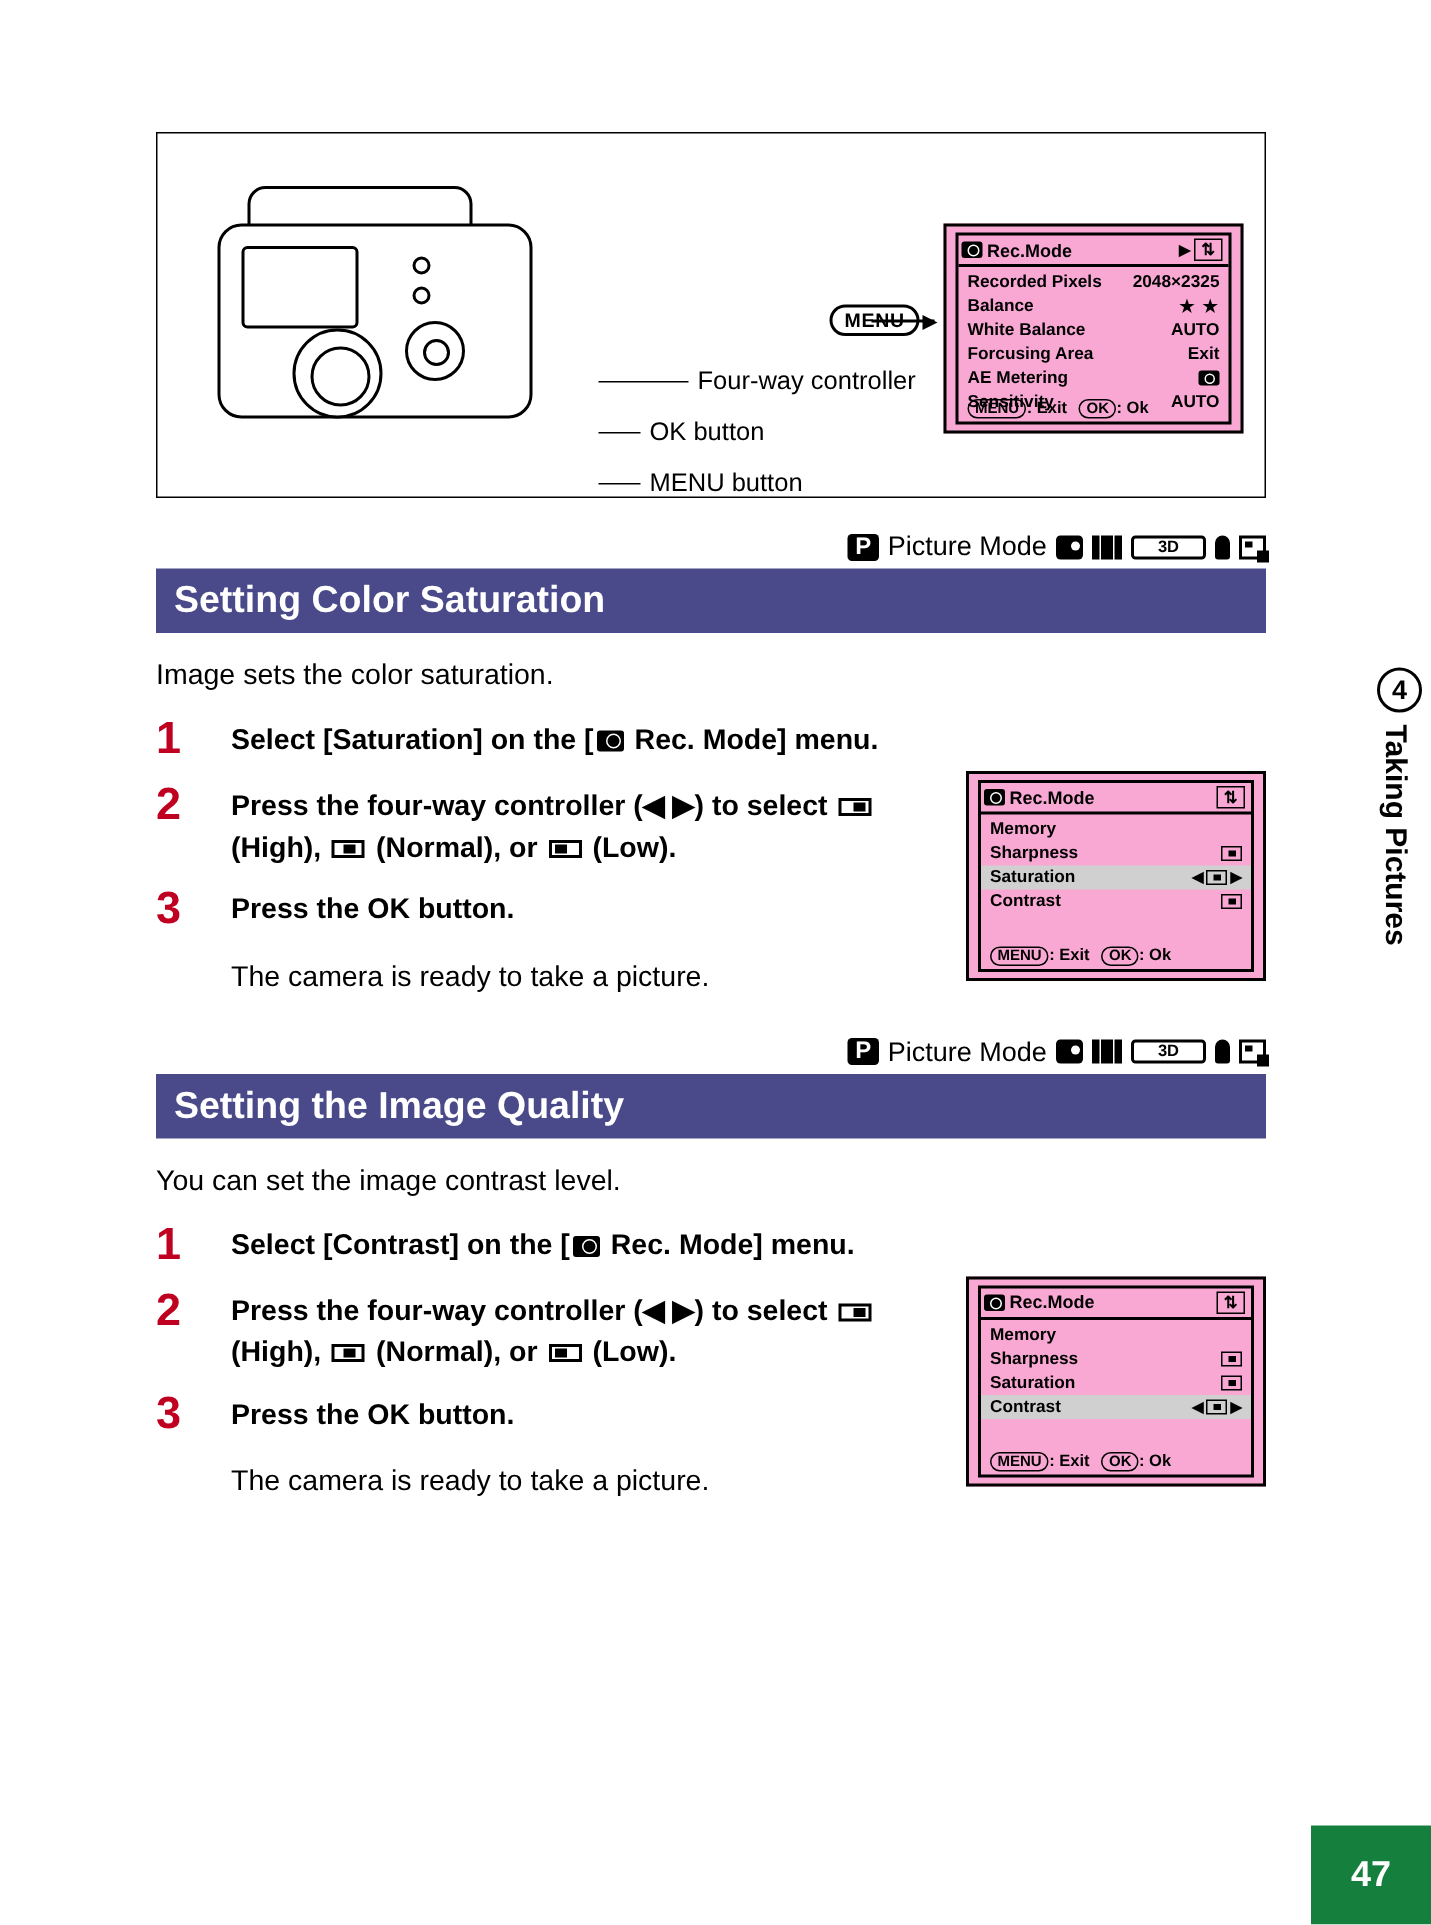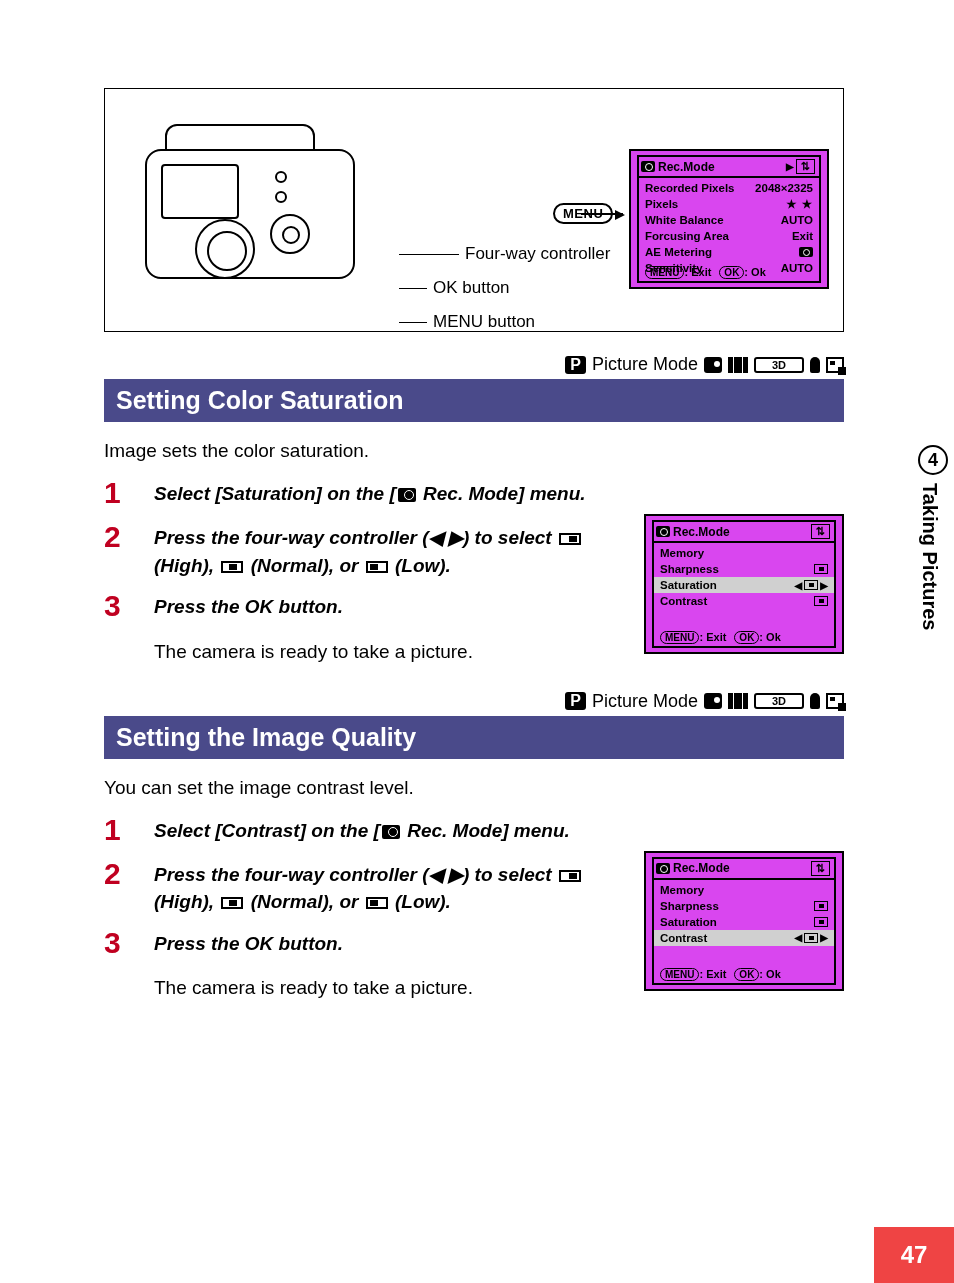--- a/index.html
+++ b/index.html
@@ -4,21 +4,21 @@
 <style>
   * { box-sizing: border-box; margin: 0; padding: 0; }
   html, body { width: 954px; height: 1283px; font-family: Arial, Helvetica, sans-serif; background: #fff; color: #000; }
   .page { position: relative; width: 954px; height: 1283px; }
 
   
   .side-tab { position: absolute; right: 0; top: 445px; width: 42px; }
   .side-tab-num { width: 30px; height: 30px; border: 2px solid #000; border-radius: 50%; display: flex; align-items: center; justify-content: center; font-weight: bold; font-size: 18px; margin: 0 auto 8px auto; background: #fff; }
   .side-tab-text { writing-mode: vertical-rl; font-weight: bold; font-size: 20px; margin-left: 6px; }
 
-  .footer-bar { position: absolute; right: 0; bottom: 0; width: 80px; height: 56px; background: #ef4444; color: #fff; display: flex; align-items: center; justify-content: center; font-size: 24px; font-weight: bold; }
+  .footer-bar { position: absolute; right: 0; bottom: 0; width: 80px; height: 66px; background: #15803d; color: #fff; display: flex; align-items: center; justify-content: center; font-size: 24px; font-weight: bold; }
 
   .content { position: absolute; left: 104px; top: 88px; width: 740px; }
 
   
   .diagram-box { border: 1.5px solid #000; height: 244px; position: relative; margin-bottom: 22px; }
 
   .camera-draw { position: absolute; left: 20px; top: 20px; width: 300px; height: 200px; }
   .cam-body { position: absolute; left: 20px; top: 40px; width: 210px; height: 130px; border: 2px solid #000; border-radius: 16px; background: #fff; }
   .cam-lens { position: absolute; left: 70px; top: 110px; width: 60px; height: 60px; border: 2px solid #000; border-radius: 50%; background:#fff;}
   .cam-lens-inner { position:absolute; left:10px; top:10px; width:40px; height:40px; border:2px solid #000; border-radius:50%;}
@@ -32,21 +32,21 @@
   .diag-labels { position:absolute; left:294px; top:112px; font-size:17px; line-height:34px;margin-top:36px;}
   .diag-labels .row{display:flex; align-items:center; gap:6px;}
   .diag-labels .tick{width:60px; height:0; border-top:1.5px solid #000; position:relative;}
   .diag-labels .tick.short{width:28px;}
 
   .menu-badge { display:inline-block; border:2px solid #000; border-radius:12px; padding:1px 8px; font-size:13px; font-weight:bold; letter-spacing:0.5px;}
   .arrow-line{ position:absolute; left:476px; top:124px; width:42px; height:0; border-top:2px solid #000;}
   .arrow-line::after{content:""; position:absolute; right:-2px; top:-5px; border-left:10px solid #000; border-top:5px solid transparent; border-bottom:5px solid transparent;}
 
   
-  .lcd { position:absolute; border:2px solid #000; background:#d946ef; font-family: Arial, sans-serif; }
+  .lcd { position:absolute; border:2px solid #000; background:#f9a8d4; font-family: Arial, sans-serif; }
   .lcd-top { right:14px; top:60px; width:200px; height:140px; }
   .lcd-sat { right:0; top:446px; width:200px; height:140px; }
   .lcd-con { right:0; top:786px; width:200px; height:140px; }
 
   .lcd-inner { position:absolute; left:6px; top:4px; right:6px; bottom:4px; border:2px solid #000; }
   .lcd-title { border-bottom:2px solid #000; display:flex; align-items:center; justify-content:space-between; padding:2px 4px 2px 2px; font-size:12px; font-weight:bold;}
   .lcd-title-left{display:flex; align-items:center; gap:3px;}
   .cam-ico{width:14px;height:11px;background:#000;border-radius:2px;position:relative;display:inline-block;}
   .cam-ico::after{content:"";position:absolute;right:2px;top:2px;width:6px;height:6px;border:1px solid #fff;border-radius:50%;}
   .tab-corner{display:flex;align-items:center;gap:2px;}
@@ -85,21 +85,21 @@
 
   
   .sec-head{ background:#4a4a8a; color:#fff; font-size:25px; font-weight:bold; padding:7px 12px; margin-bottom:18px;}
   .intro{ font-size:19px; margin-bottom:14px;}
 
   .steps{ }
   .step{ display:flex; margin-bottom:10px;}
   .step-num{ width:50px; font-size:30px; font-weight:bold; color:#c00020; flex-shrink:0;}
   .step-body{ font-size:19px; padding-top:4px;}
   .step-body.narrow{ width:430px;}
-  .step-title{ font-weight:bold; line-height:1.45;font-style:italic;}
+  .step-title{ font-weight:bold; line-height:1.45;}
   .step-sub{ font-weight:normal; margin-top:20px;}
 
   .inline-cam{width:18px;height:14px;background:#000;border-radius:2px;display:inline-block;vertical-align:middle;position:relative;margin:0 2px;}
   .inline-cam::after{content:"";position:absolute;right:2px;top:2px;width:8px;height:8px;border:1.5px solid #fff;border-radius:50%;}
   .level-ico{display:inline-block;width:22px;height:12px;border:2px solid #000;vertical-align:middle;margin:0 2px;position:relative;}
   .level-ico.high::after{content:"";position:absolute;right:2px;top:1px;bottom:1px;width:8px;background:#000;}
   .level-ico.normal::after{content:"";position:absolute;left:6px;top:1px;bottom:1px;width:8px;background:#000;}
   .level-ico.low::after{content:"";position:absolute;left:2px;top:1px;bottom:1px;width:8px;background:#000;}
 
   .sec2{ margin-top:28px;}
@@ -164,21 +164,21 @@
                 <span class="tab-arrow">▶</span>
                 <span class="tab-box">⇅</span>
               </span>
           </div>
           <div class="lcd-rows">
             <div class="lcd-row">
                 <span>Recorded Pixels</span>
                 <span>2048×2325</span>
               </div>
             <div class="lcd-row">
-                <span>Pixels</span>
+                <span>Balance</span>
                 <span class="stars">★ ★</span>
               </div>
             <div class="lcd-row">
                 <span>White Balance</span>
                 <span>AUTO</span>
               </div>
             <div class="lcd-row">
                 <span>Forcusing Area</span>
                 <span>Exit</span>
               </div>

